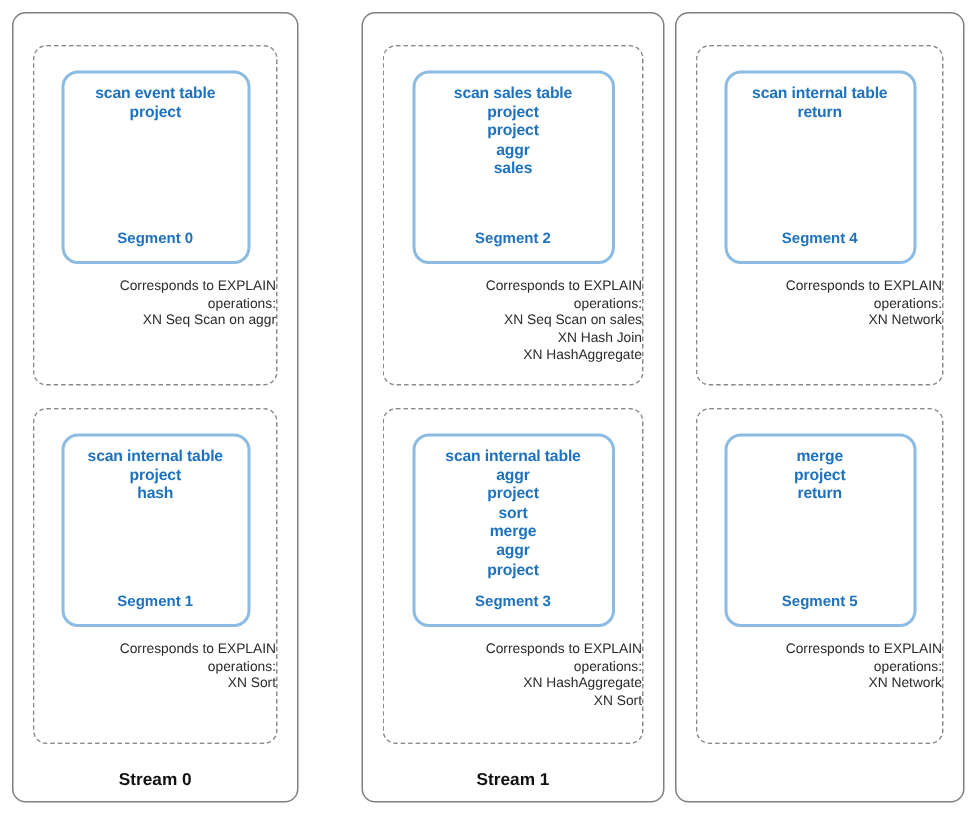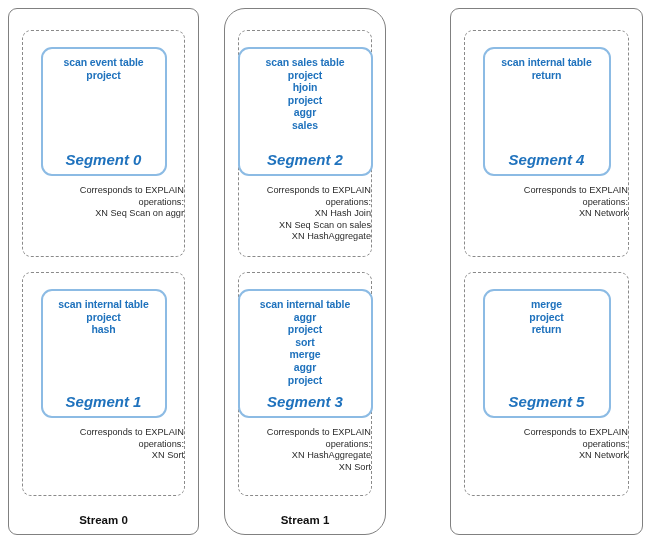--- a/index.html
+++ b/index.html
@@ -28,21 +28,21 @@
     height: 527px;
     box-sizing: border-box;
     border: 1px solid #808080;
     border-radius: 9px;
     background: #ffffff;
     display: flex;
     flex-direction: column;
     align-items: stretch;
   }
   .stream-0 { left: 8px;   width: 191px; }
-  .stream-1 { left: 224px; width: 162px; border-radius: 21px; }
+  .stream-1 { left: 241px; width: 202px; }
   .stream-2 { left: 450px; width: 193px; }
 
   
   .seg-wrap {
     position: absolute;
     left: 13px;
     right: 13px;
     box-sizing: border-box;
     border: 1px dashed #8a8a8a;
     border-radius: 9px;
@@ -79,25 +79,24 @@
     font-weight: bold;
     font-size: 10.5px;
     line-height: 12.6px;
     letter-spacing: -0.1px;
   }
   .ops .op-line { display: block; white-space: nowrap; }
 
   .seg-label {
     color: #1f72bd;
     font-weight: bold;
-    font-size: 15px;
+    font-size: 10px;
     line-height: 13px;
     text-align: right;
     white-space: nowrap;
-    font-style: italic;
   }
 
   
   .explain {
     margin-top: 9px;
     width: 100%;
     text-align: right;
     color: #2b2b2b;
     font-size: 9.2px;
     line-height: 11.6px;
@@ -158,32 +157,31 @@
 
     <div class="stream-label">Stream 0</div>
   </div>
 
   <div class="stream stream-1">
     <div class="seg-wrap top">
       <div class="seg-box">
         <div class="ops">
           <span class="op-line">scan sales table</span>
           <span class="op-line">project</span>
-          <span class="op-line">hjoin</span>
           <span class="op-line">project</span>
           <span class="op-line">aggr</span>
           <span class="op-line">sales</span>
         </div>
         <div class="seg-label">Segment 2</div>
       </div>
       <div class="explain">
         <span class="ex-head">Corresponds to EXPLAIN</span>
         <span class="ex-head">operations:</span>
+        <span class="ex-op">XN Seq Scan on sales</span>
         <span class="ex-op">XN Hash Join</span>
-        <span class="ex-op">XN Seq Scan on sales</span>
         <span class="ex-op">XN HashAggregate</span>
       </div>
     </div>
 
     <div class="seg-wrap bottom">
       <div class="seg-box">
         <div class="ops">
           <span class="op-line">scan internal table</span>
           <span class="op-line">aggr</span>
           <span class="op-line">project</span>

